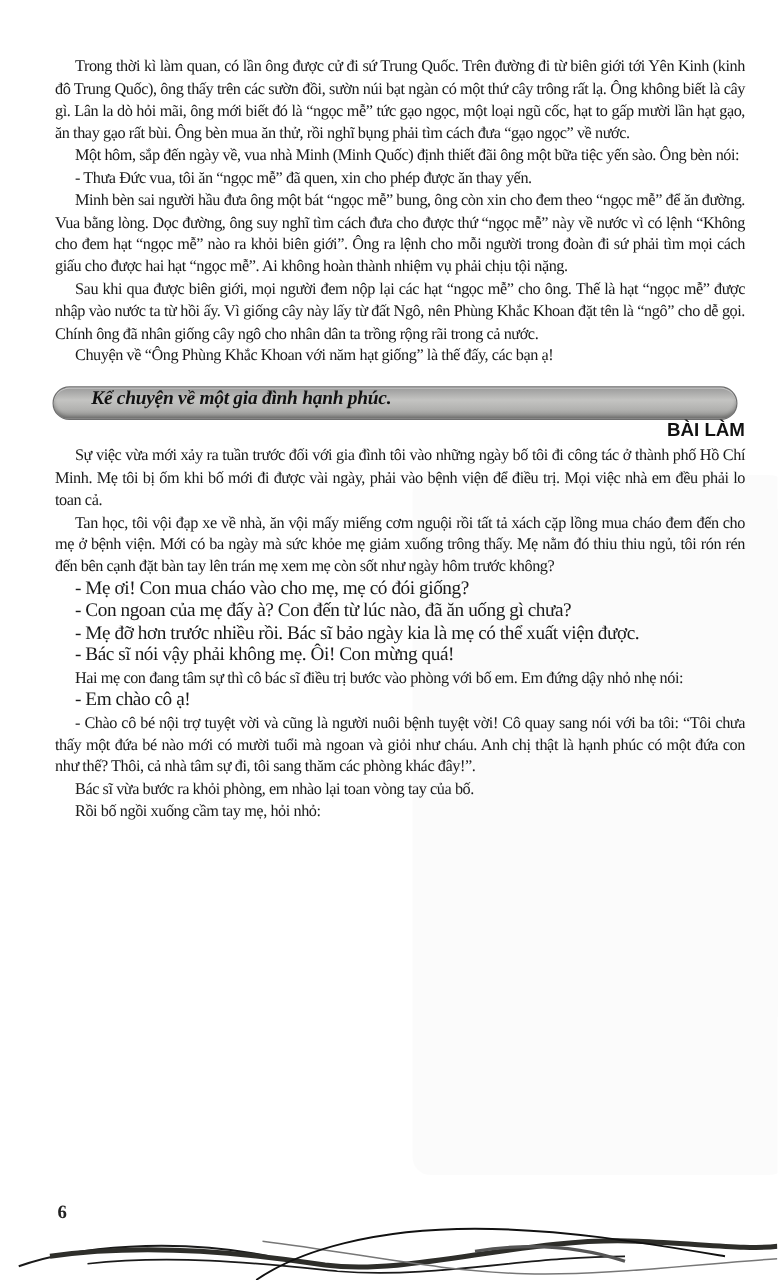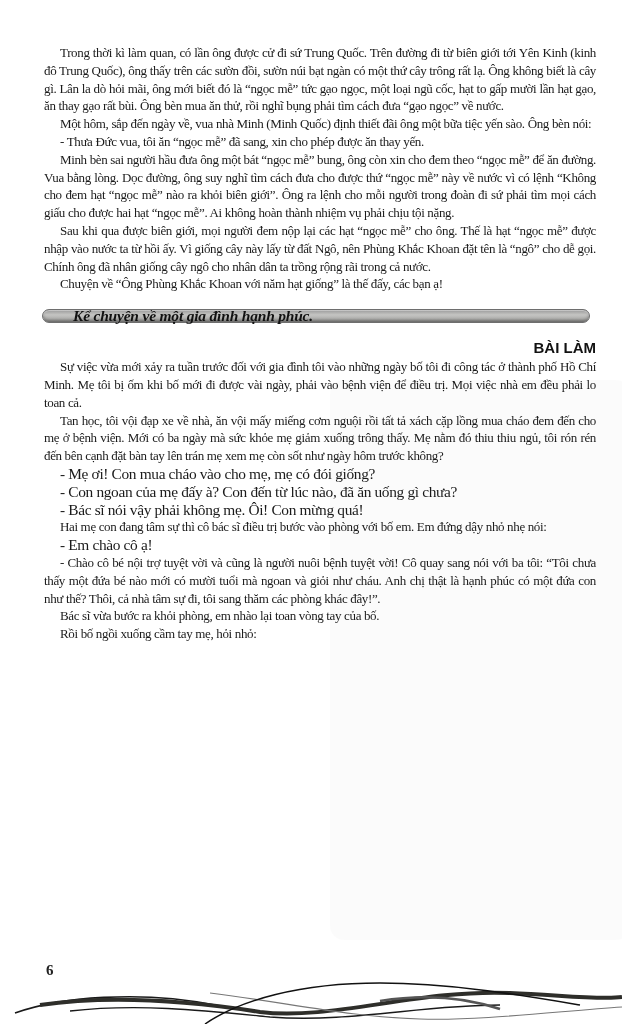--- a/index.html
+++ b/index.html
@@ -40,29 +40,29 @@
       letter-spacing: -0.35px;
     }
     .dialogue {
       margin: 0;
       font-size: 15.4px;
       line-height: 17.8px;
       padding-left: 16px;
       letter-spacing: -0.35px;
     }
     .banner {
-      margin: 16px 0 16px -2px;
+      margin: 16px 0 0 -2px;
       width: 548px;
-      height: 14px;
+      height: 27px;
       border-radius: 14px;
       background: linear-gradient(180deg, #9a9a9a 0%, #c4c4c2 40%, #b2b2b0 70%, #8c8c8a 100%);
       border: 1px solid #6e6e6e;
       box-shadow: inset 0 1px 0 rgba(255,255,255,0.4), inset 0 -2px 3px rgba(0,0,0,0.25);
       display: flex;
-      align-items: center;
+      align-items: flex-start;
       padding-left: 30px;
       box-sizing: border-box;
     }
     .banner-title {
       font-family: "Liberation Serif", "DejaVu Serif", serif;
       font-style: italic;
       font-weight: bold;
       font-size: 15.5px;
       color: #111;
       letter-spacing: -0.2px;
@@ -96,38 +96,39 @@
 </head>
 <body>
 
 <div class="bleed"></div>
 
 <div class="page">
 
   <section>
     <p class="para">Trong thời kì làm quan, có lần ông được cử đi sứ Trung Quốc. Trên đường đi từ biên giới tới Yên Kinh (kinh đô Trung Quốc), ông thấy trên các sườn đồi, sườn núi bạt ngàn có một thứ cây trông rất lạ. Ông không biết là cây gì. Lân la dò hỏi mãi, ông mới biết đó là “ngọc mễ” tức gạo ngọc, một loại ngũ cốc, hạt to gấp mười lần hạt gạo, ăn thay gạo rất bùi. Ông bèn mua ăn thử, rồi nghĩ bụng phải tìm cách đưa “gạo ngọc” về nước.</p>
     <p class="para">Một hôm, sắp đến ngày về, vua nhà Minh (Minh Quốc) định thiết đãi ông một bữa tiệc yến sào. Ông bèn nói:</p>
-    <p class="para">- Thưa Đức vua, tôi ăn “ngọc mễ” đã sang, xin cho phép được ăn thay yến.</p>
+    <p class="para">- Thưa Đức vua, tôi ăn “ngọc mễ” đã quen, xin cho phép được ăn thay yến.</p>
     <p class="para">Minh bèn sai người hầu đưa ông một bát “ngọc mễ” bung, ông còn xin cho đem theo “ngọc mễ” để ăn đường. Vua bằng lòng. Dọc đường, ông suy nghĩ tìm cách đưa cho được thứ “ngọc mễ” này về nước vì có lệnh “Không cho đem hạt “ngọc mễ” nào ra khỏi biên giới”. Ông ra lệnh cho mỗi người trong đoàn đi sứ phải tìm mọi cách giấu cho được hai hạt “ngọc mễ”. Ai không hoàn thành nhiệm vụ phải chịu tội nặng.</p>
     <p class="para">Sau khi qua được biên giới, mọi người đem nộp lại các hạt “ngọc mễ” cho ông. Thế là hạt “ngọc mễ” được nhập vào nước ta từ hồi ấy. Vì giống cây này lấy từ đất Ngô, nên Phùng Khắc Khoan đặt tên là “ngô” cho dễ gọi. Chính ông đã nhân giống cây ngô cho nhân dân ta trồng rộng rãi trong cả nước.</p>
     <p class="para">Chuyện về “Ông Phùng Khắc Khoan với năm hạt giống” là thế đấy, các bạn ạ!</p>
   </section>
 
   <div class="banner">
     <span class="banner-title">Kể chuyện về một gia đình hạnh phúc.</span>
   </div>
 
   <h2 class="section-heading">BÀI LÀM</h2>
 
   <section>
     <p class="para">Sự việc vừa mới xảy ra tuần trước đối với gia đình tôi vào những ngày bố tôi đi công tác ở thành phố Hồ Chí Minh. Mẹ tôi bị ốm khi bố mới đi được vài ngày, phải vào bệnh viện để điều trị. Mọi việc nhà em đều phải lo toan cả.</p>
     <p class="para">Tan học, tôi vội đạp xe về nhà, ăn vội mấy miếng cơm nguội rồi tất tả xách cặp lồng mua cháo đem đến cho mẹ ở bệnh viện. Mới có ba ngày mà sức khỏe mẹ giảm xuống trông thấy. Mẹ nằm đó thiu thiu ngủ, tôi rón rén đến bên cạnh đặt bàn tay lên trán mẹ xem mẹ còn sốt như ngày hôm trước không?</p>
 
     <p class="dialogue">- Mẹ ơi! Con mua cháo vào cho mẹ, mẹ có đói giống?</p>
     <p class="dialogue">- Con ngoan của mẹ đấy à? Con đến từ lúc nào, đã ăn uống gì chưa?</p>
+    <p class="dialogue">- Mẹ đỡ hơn trước nhiều rồi. Bác sĩ bảo ngày kia là mẹ có thể xuất viện được.</p>
     <p class="dialogue">- Bác sĩ nói vậy phải không mẹ. Ôi! Con mừng quá!</p>
 
     <p class="para">Hai mẹ con đang tâm sự thì cô bác sĩ điều trị bước vào phòng với bố em. Em đứng dậy nhỏ nhẹ nói:</p>
 
     <p class="dialogue">- Em chào cô ạ!</p>
 
     <p class="para">- Chào cô bé nội trợ tuyệt vời và cũng là người nuôi bệnh tuyệt vời! Cô quay sang nói với ba tôi: “Tôi chưa thấy một đứa bé nào mới có mười tuổi mà ngoan và giỏi như cháu. Anh chị thật là hạnh phúc có một đứa con như thế? Thôi, cả nhà tâm sự đi, tôi sang thăm các phòng khác đây!”.</p>
 
     <p class="para">Bác sĩ vừa bước ra khỏi phòng, em nhào lại toan vòng tay của bố.</p>
     <p class="para">Rồi bố ngồi xuống cầm tay mẹ, hỏi nhỏ:</p>

